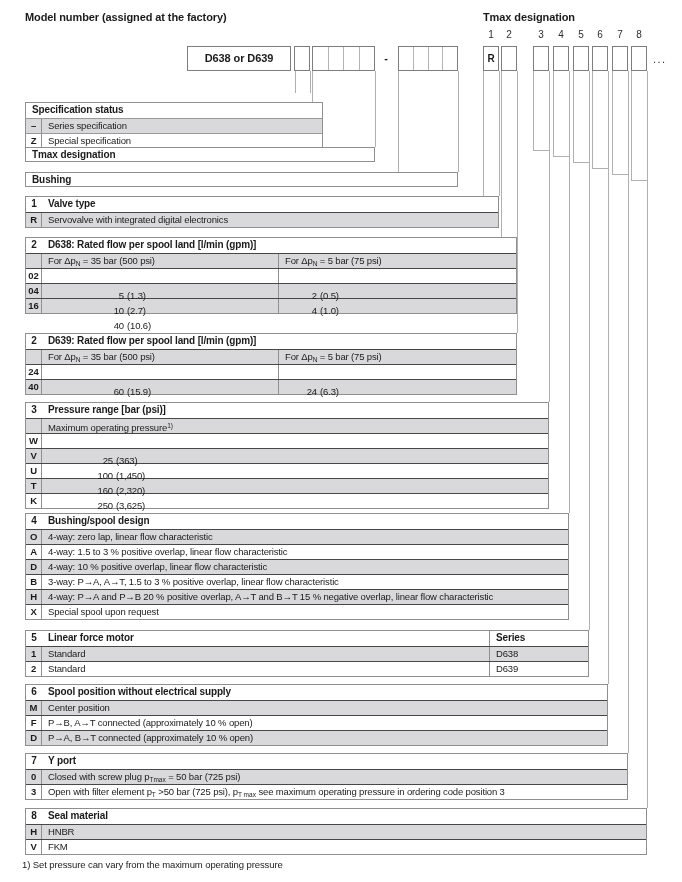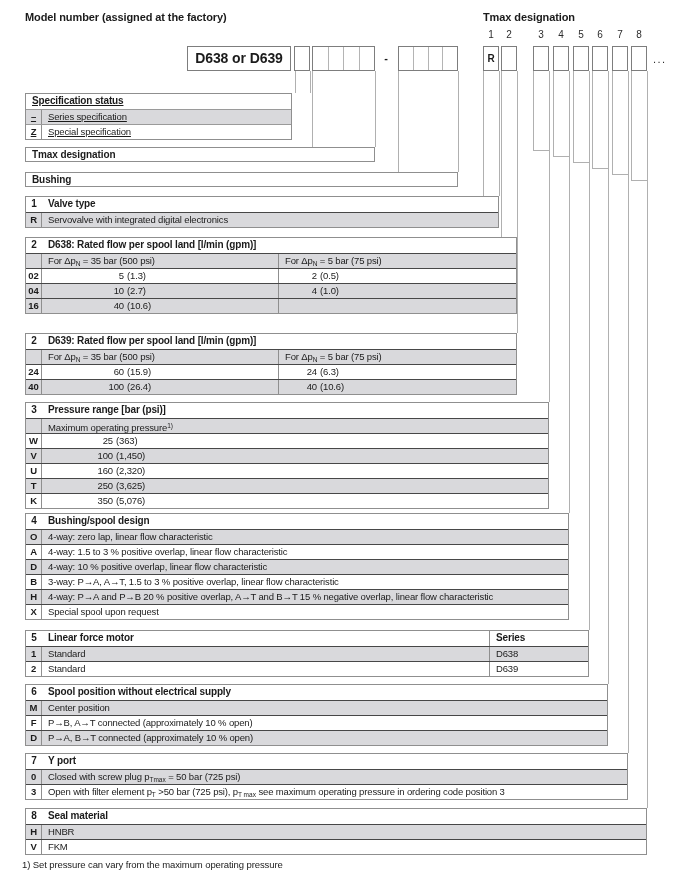--- a/index.html
+++ b/index.html
@@ -8,40 +8,40 @@
     font-family:"Liberation Sans","DejaVu Sans",sans-serif;color:#1b1b1b;
     overflow:hidden;
   }
   .abs{position:absolute;}
   .heading{font-weight:bold;font-size:11px;letter-spacing:-0.1px;white-space:nowrap;}
   .num-label{font-size:10px;color:#2c2c2c;text-align:center;width:16px;}
   .cbox{position:absolute;top:46px;height:25px;border:1px solid #7d7d7d;background:#fff;box-sizing:border-box;}
   .cbox.group{display:flex;}
   .cbox .cell{flex:1;border-left:1px solid #b4b4b4;}
   .cbox .cell:first-child{border-left:none;}
-  .factory-label{font-weight:bold;font-size:14px;text-align:center;line-height:23px;letter-spacing:-0.1px;}
+  .factory-label{font-weight:bold;font-size:11px;text-align:center;line-height:23px;letter-spacing:-0.1px;}
   .r-label{font-weight:bold;font-size:10px;text-align:center;line-height:23px;}
   .dash{position:absolute;top:46px;height:25px;line-height:25px;font-weight:bold;font-size:11px;text-align:center;width:20px;}
   .ellipsis{position:absolute;font-size:11px;letter-spacing:1.5px;color:#2c2c2c;}
   .vline{position:absolute;width:1px;background:#b0b0b0;}
   .hline{position:absolute;height:1px;background:#b0b0b0;}
   .tbl{position:absolute;left:25px;border:1px solid #8f8f8f;background:#fff;box-sizing:border-box;}
   .trow{display:flex;height:15px;line-height:14px;font-size:9.5px;border-top:1px solid #474747;box-sizing:border-box;letter-spacing:-0.15px;white-space:nowrap;}
   .trow:first-child{border-top:none;}
   .trow.title{font-weight:bold;font-size:10px;}
   .trow.lt{border-top-color:#9a9a9a;}
   .shaded{background:#d9d9dc;}
   .code{width:16px;flex:none;border-right:1px solid #8f8f8f;text-align:center;font-weight:bold;box-sizing:border-box;}
   .code.noborder{border-right:none;}
   .txt{flex:1;padding-left:6px;overflow:visible;}
   .fc1{width:237px;flex:none;border-right:1px solid #8f8f8f;box-sizing:border-box;}
   .fc2{flex:1;}
   .padded{padding-left:6px;}
   .val{display:inline-block;text-align:right;}
-  .par{display:inline-block;padding-left:3px;}
+  .par{display:inline-block;padding-left:3px;margin-top:20px;}
   .series-cell{width:99px;flex:none;border-left:1px solid #8f8f8f;box-sizing:border-box;padding-left:6px;}
   .hdr-box{position:absolute;left:25px;height:15px;border:1px solid #8f8f8f;background:#fff;box-sizing:border-box;
     font-weight:bold;font-size:10px;line-height:13px;padding-left:6px;letter-spacing:-0.1px;}
   .footnote{position:absolute;font-size:9.5px;letter-spacing:-0.1px;}
   sub,sup{font-size:6.5px;letter-spacing:0;}
   sub{vertical-align:-2px;}
   sup{vertical-align:2.5px;}
 </style>
 </head>
 <body>
@@ -110,21 +110,21 @@
     <div class="vline" style="left: 631px; top: 71px; height: 109px;"></div>
     <div class="vline" style="left: 647px; top: 71px; height: 737px;"></div>
     <div class="hline" style="left: 533px; top: 150px; width: 16px;"></div>
     <div class="hline" style="left: 553px; top: 156px; width: 16px;"></div>
     <div class="hline" style="left: 573px; top: 162px; width: 16px;"></div>
     <div class="hline" style="left: 592px; top: 168px; width: 16px;"></div>
     <div class="hline" style="left: 612px; top: 174px; width: 16px;"></div>
     <div class="hline" style="left: 631px; top: 180px; width: 16px;"></div>
   </div>
 
-<div class="tbl" id="spec-table" style="top:93px;width:267px;text-decoration:underline;">
+<div class="tbl" id="spec-table" style="top:102px;width:298px;">
   <div class="trow title lt">
     <span class="txt">Specification status</span>
   </div>
 <div class="trow lt shaded">
       <span class="code">–</span>
       <span class="txt">Series specification</span>
     </div>
     <div class="trow lt">
       <span class="code">Z</span>
       <span class="txt">Special specification</span>

